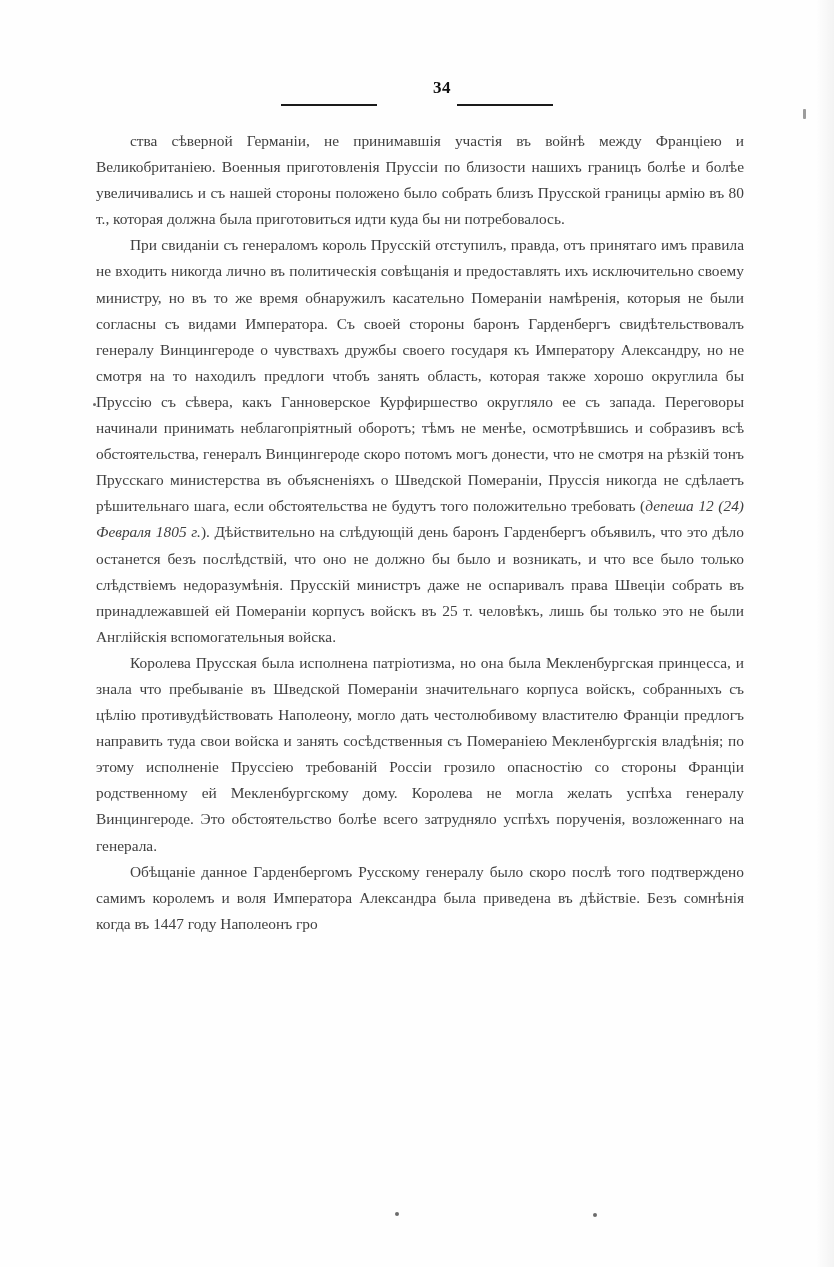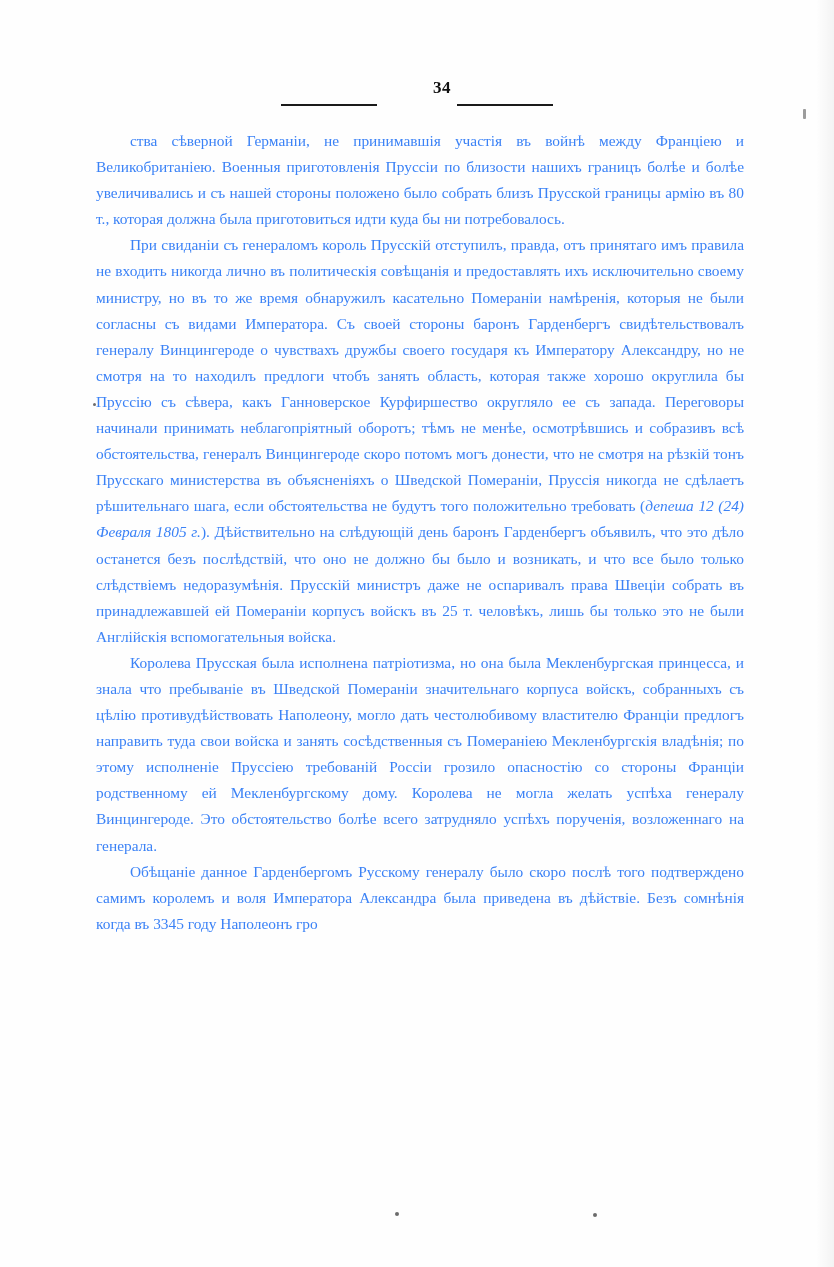--- a/index.html
+++ b/index.html
@@ -49,21 +49,21 @@
   }
   .body-text {
     position: absolute;
     top: 128px;
     left: 96px;
     width: 648px;
     font-size: 15.4px;
     line-height: 26.1px;
     text-align: justify;
     text-justify: inter-word;
-    color: #3b82f6;
+    color: #404040;
     -webkit-font-smoothing: none;
   }
   .body-text p {
     margin: 0;
     text-indent: 34px;
     hyphens: manual;
   }
   .body-text em {
     font-style: italic;
   }
@@ -93,21 +93,21 @@
 <div class="page">
 
   <div class="header-rule left"></div>
   <div class="page-number">34</div>
   <div class="header-rule"></div>
 
   <div class="body-text">
     <p>ства сѣверной Германіи, не принимавшія участія въ войнѣ между Фран­ціею и Великобританіею. Военныя приготовленія Пруссіи по близости на­шихъ границъ болѣе и болѣе увеличивались и съ нашей стороны положено было собрать близъ Прусской границы армію въ 80 т., которая должна была приготовиться идти куда бы ни потребовалось.</p>
     <p><span>При свиданіи съ генераломъ король Прусскій отступилъ, правда, отъ принятаго имъ правила не входить никогда лично въ политическія совѣщанія и предоставлять ихъ исключительно своему министру, но въ то же время об­наружилъ касательно Помераніи намѣренія, которыя не были согласны съ видами Императора. Съ своей стороны баронъ Гарденбергъ свидѣтельство­валъ генералу Винцингероде о чувствахъ дружбы своего государя къ Импе­ратору Александру, но не смотря на то находилъ предлоги чтобъ занять область, которая также хорошо округлила бы Пруссію съ сѣвера, какъ Ганноверское Курфиршество округляло ее съ запада. Переговоры начинали принимать неблагопріятный оборотъ; тѣмъ не менѣе, осмотрѣвшись и собра­зивъ всѣ обстоятельства, генералъ Винцингероде скоро потомъ могъ доне­сти, что не смотря на рѣзкій тонъ Прусскаго министерства въ объясненіяхъ о Шведской Помераніи, Пруссія никогда не сдѣлаетъ рѣшительнаго шага, если обстоятельства не будутъ того положительно требовать (</span><em>депеша 12 (24) Февраля 1805 г.</em><span>). Дѣйствительно на слѣдующій день баронъ Гарденбергъ объявилъ, что это дѣло останется безъ послѣдствій, что оно не должно бы было и возникать, и что все было только слѣдствіемъ недоразумѣнія. Прус­скій министръ даже не оспаривалъ права Швеціи собрать въ принадлежав­шей ей Помераніи корпусъ войскъ въ 25 т. человѣкъ, лишь бы только это не были Англійскія вспомогательныя войска.</span></p>
     <p>Королева Прусская была исполнена патріотизма, но она была Меклен­бургская принцесса, и знала что пребываніе въ Шведской Помераніи зна­чительнаго корпуса войскъ, собранныхъ съ цѣлію противудѣйствовать На­полеону, могло дать честолюбивому властителю Франціи предлогъ направить туда свои войска и занять сосѣдственныя съ Помераніею Мекленбургскія вла­дѣнія; по этому исполненіе Пруссіею требованій Россіи грозило опасностію со стороны Франціи родственному ей Мекленбургскому дому. Королева не могла желать успѣха генералу Винцингероде. Это обстоятельство болѣе все­го затрудняло успѣхъ порученія, возложеннаго на генерала.</p>
-    <p>Обѣщаніе данное Гарденбергомъ Русскому генералу было скоро послѣ того подтверждено самимъ королемъ и воля Императора Александра была приведена въ дѣйствіе. Безъ сомнѣнія когда въ 3345 году Наполеонъ гро</p>
+    <p>Обѣщаніе данное Гарденбергомъ Русскому генералу было скоро послѣ того подтверждено самимъ королемъ и воля Императора Александра была приведена въ дѣйствіе. Безъ сомнѣнія когда въ 1447 году Наполеонъ гро</p>
   </div>
 
   <div class="speck s1"></div>
   <div class="speck s2"></div>
   <div class="speck s3"></div>
   <div class="speck s4"></div>
   <div class="edge-fade"></div>
 </div>
 
 </body></html>

